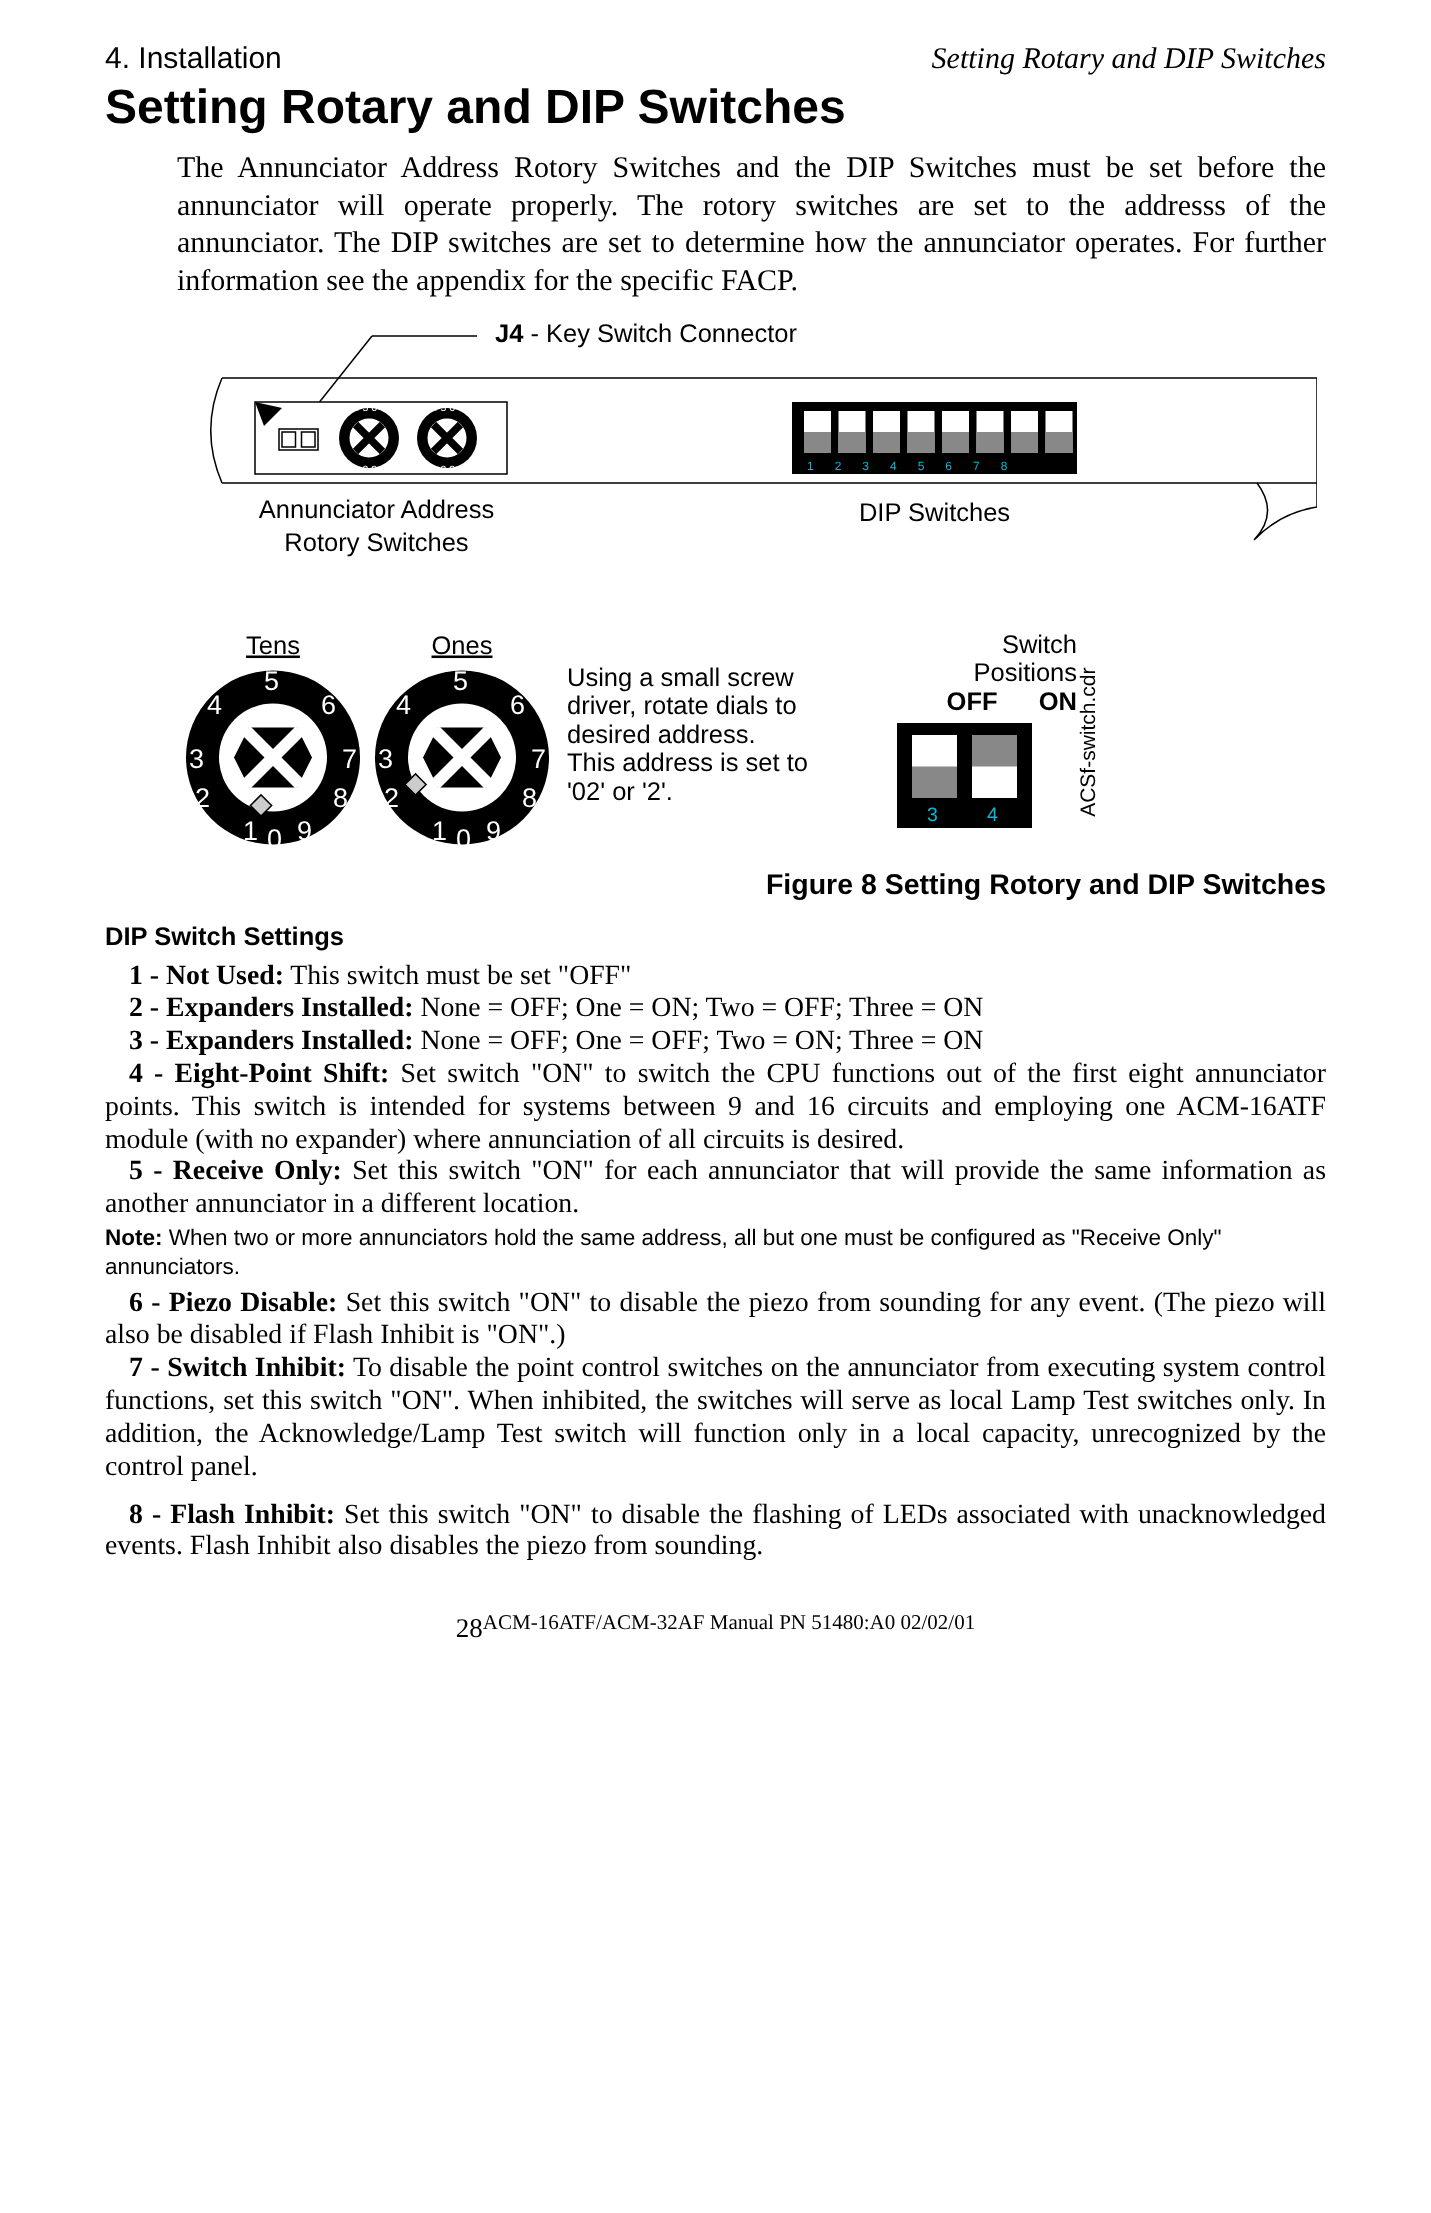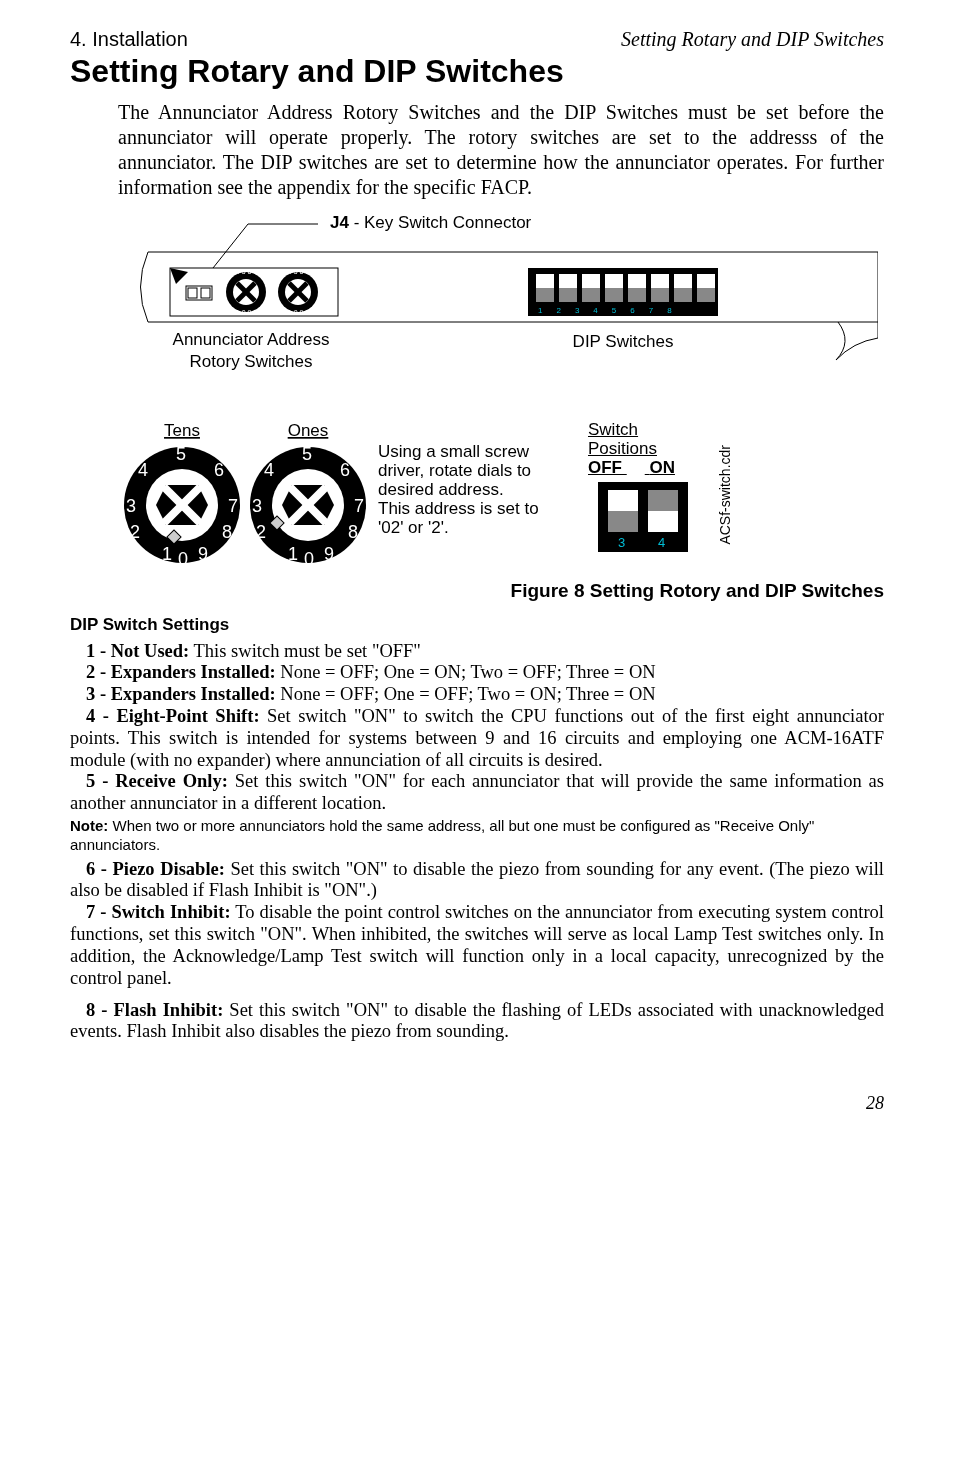--- a/index.html
+++ b/index.html
@@ -12,21 +12,21 @@
 
   h1 { font-family: Arial, Helvetica, sans-serif; font-weight: bold; font-size: 32px; margin-bottom: 10px; }
   h2 { font-family: Arial, Helvetica, sans-serif; font-weight: bold; font-size: 17px; margin: 14px 0 6px 0; }
 
   .intro { margin-left: 48px; font-size: 20px; line-height: 1.25; text-align: justify; }
 
   .fig { margin: 12px 0 8px 48px; }
 
   .fig-caption { text-align: right; font-family: Arial, Helvetica, sans-serif; font-weight: bold; font-size: 19px; margin: 10px 0 10px 0; }
 
-  .page-foot { display: flex; justify-content: flex-end; margin-top: 50px; font-size: 15px; font-style: italic; }
+  .page-foot { display: flex; justify-content: center; margin-top: 32px; font-size: 15px; }
   .page-foot .pn { font-size: 18px; }
 
   .para { margin: 0; font-size: 18.5px; line-height: 1.18; text-align: justify; }
   .para b { font-weight: bold; margin-left: 16px; }
   .note { font-family: Arial, Helvetica, sans-serif; font-size: 15px; margin: 2px 0 4px 0; line-height: 1.25; }
 
   
   svg { display: block; }
 
   .top-block { position: relative; }
@@ -173,21 +173,21 @@
     </svg>
 
     <div style="padding-top:22px; width:210px;" class="small-sans">
       <div>Using a small screw</div>
       <div>driver, rotate dials to</div>
       <div>desired address.</div>
       <div>This address is set to</div>
       <div>'02' or '2'.</div>
     </div>
 
-    <div style="text-align:left; width:130px;text-decoration:underline;">
+    <div style="text-align:right; width:130px;">
       <div class="small-sans">Switch</div>
       <div class="small-sans">Positions</div>
       <div class="small-sans" style="font-weight:bold;">
         <span>OFF</span>
         <span style="display:inline-block; width:18px;"></span>
         <span>ON</span>
       </div>
       <svg width="110" height="80" viewBox="0 0 110 80">
         <rect x="10" y="5" width="90" height="70" fill="#000"></rect>
         <rect x="20" y="13" width="30" height="42" fill="#fff"></rect>
@@ -212,13 +212,14 @@
 <p class="para"><b>3 - Expanders Installed:</b><span> None = OFF; One = OFF; Two = ON; Three = ON</span></p>
 <p class="para"><b>4 - Eight-Point Shift:</b><span> Set switch "ON" to switch the CPU functions out of the first eight annunciator points. This switch is intended for systems between 9 and 16 circuits and employing one ACM-16ATF module (with no expander) where annunciation of all circuits is desired.</span></p>
 <p class="para"><b>5 - Receive Only:</b><span> Set this switch "ON" for each annunciator that will provide the same information as another annunciator in a different location.</span></p>
 <p class="note"><b style="font-family:Arial,Helvetica,sans-serif;">Note:</b><span> When two or more annunciators hold the same address, all but one must be configured as "Receive Only" annunciators.</span></p>
 <p class="para"><b>6 - Piezo Disable:</b><span> Set this switch "ON" to disable the piezo from sounding for any event.  (The piezo will also be disabled if Flash Inhibit is "ON".)</span></p>
 <p class="para"><b>7 - Switch Inhibit:</b><span> To disable the point control switches on the annunciator from executing system control functions, set this switch "ON". When inhibited, the switches will serve as local Lamp Test switches only. In addition, the Acknowledge/Lamp Test switch will function only in a local capacity, unrecognized by the control panel.</span></p>
 <p class="para" style="margin-top:10px;"><b>8 - Flash Inhibit:</b><span> Set this switch "ON" to disable the flashing of LEDs associated with unacknowledged events. Flash Inhibit also disables the piezo from sounding.</span></p>
 
 <div class="page-foot">
   <div class="pn">28</div>
+  <div style="font-size:14px;">ACM-16ATF/ACM-32AF Manual  PN 51480:A0  02/02/01</div>
 </div>
 
 </body></html>

